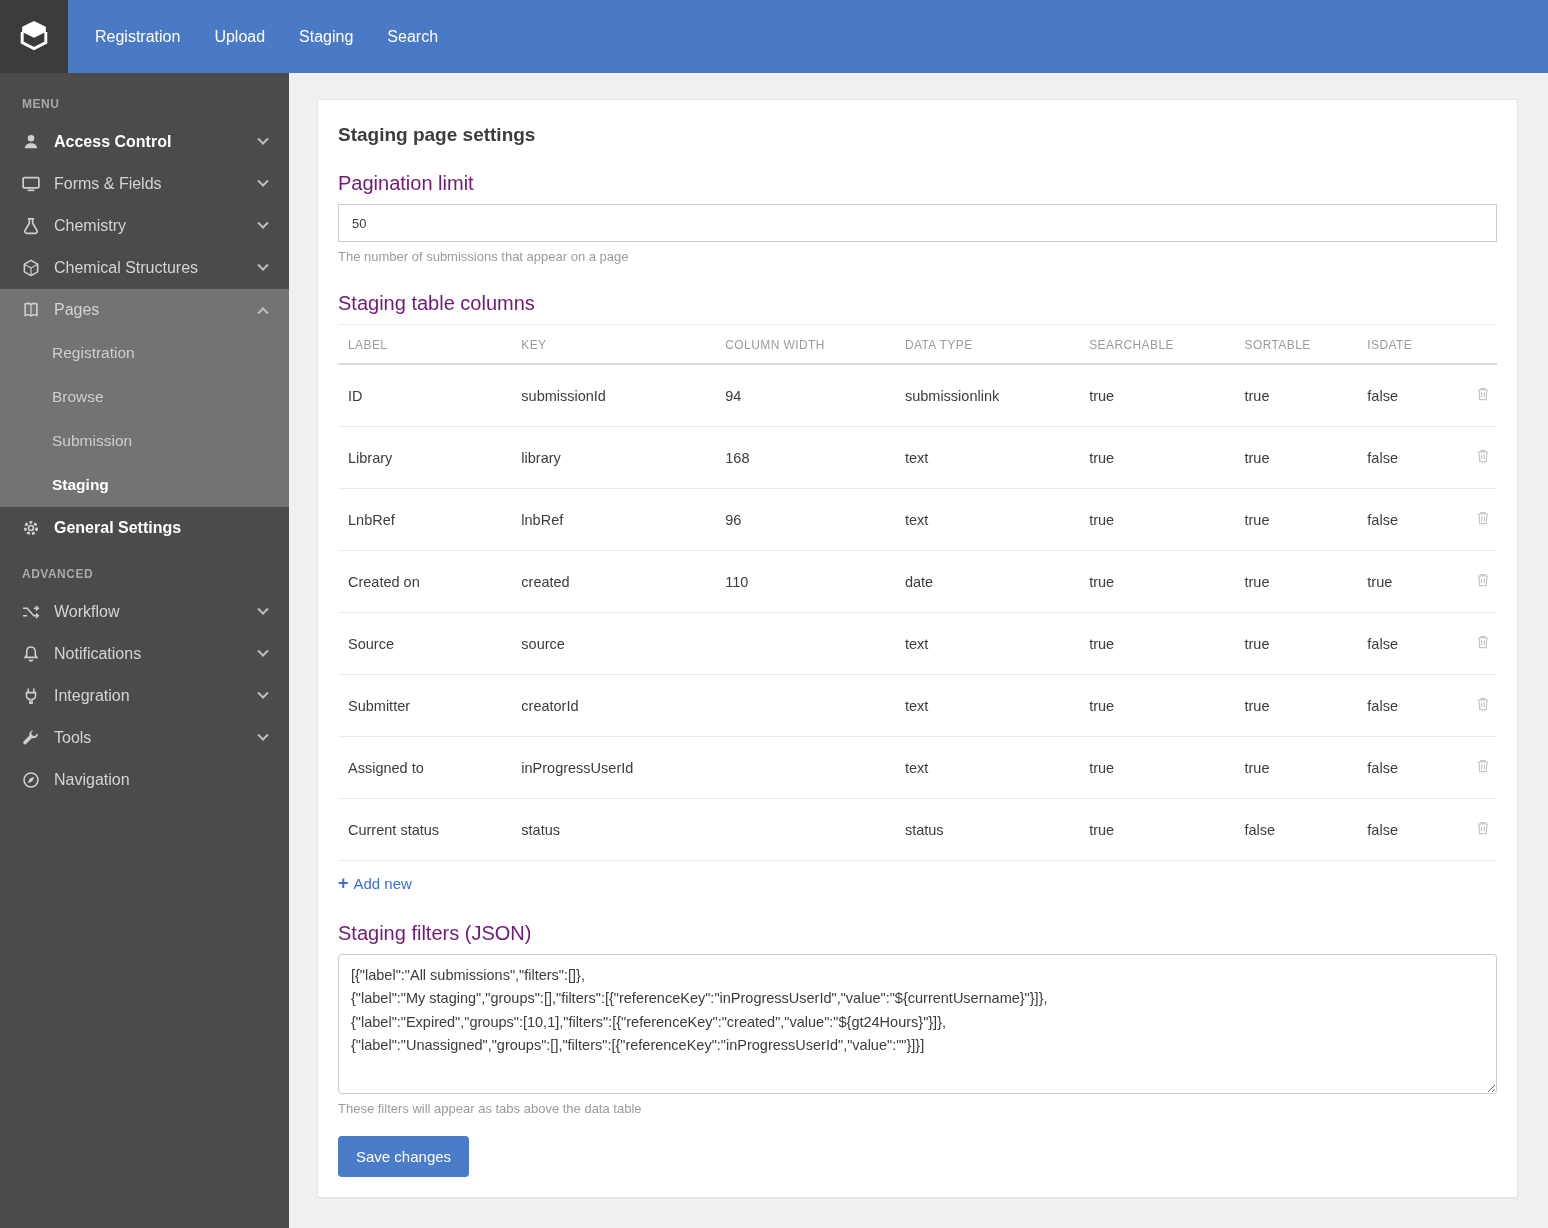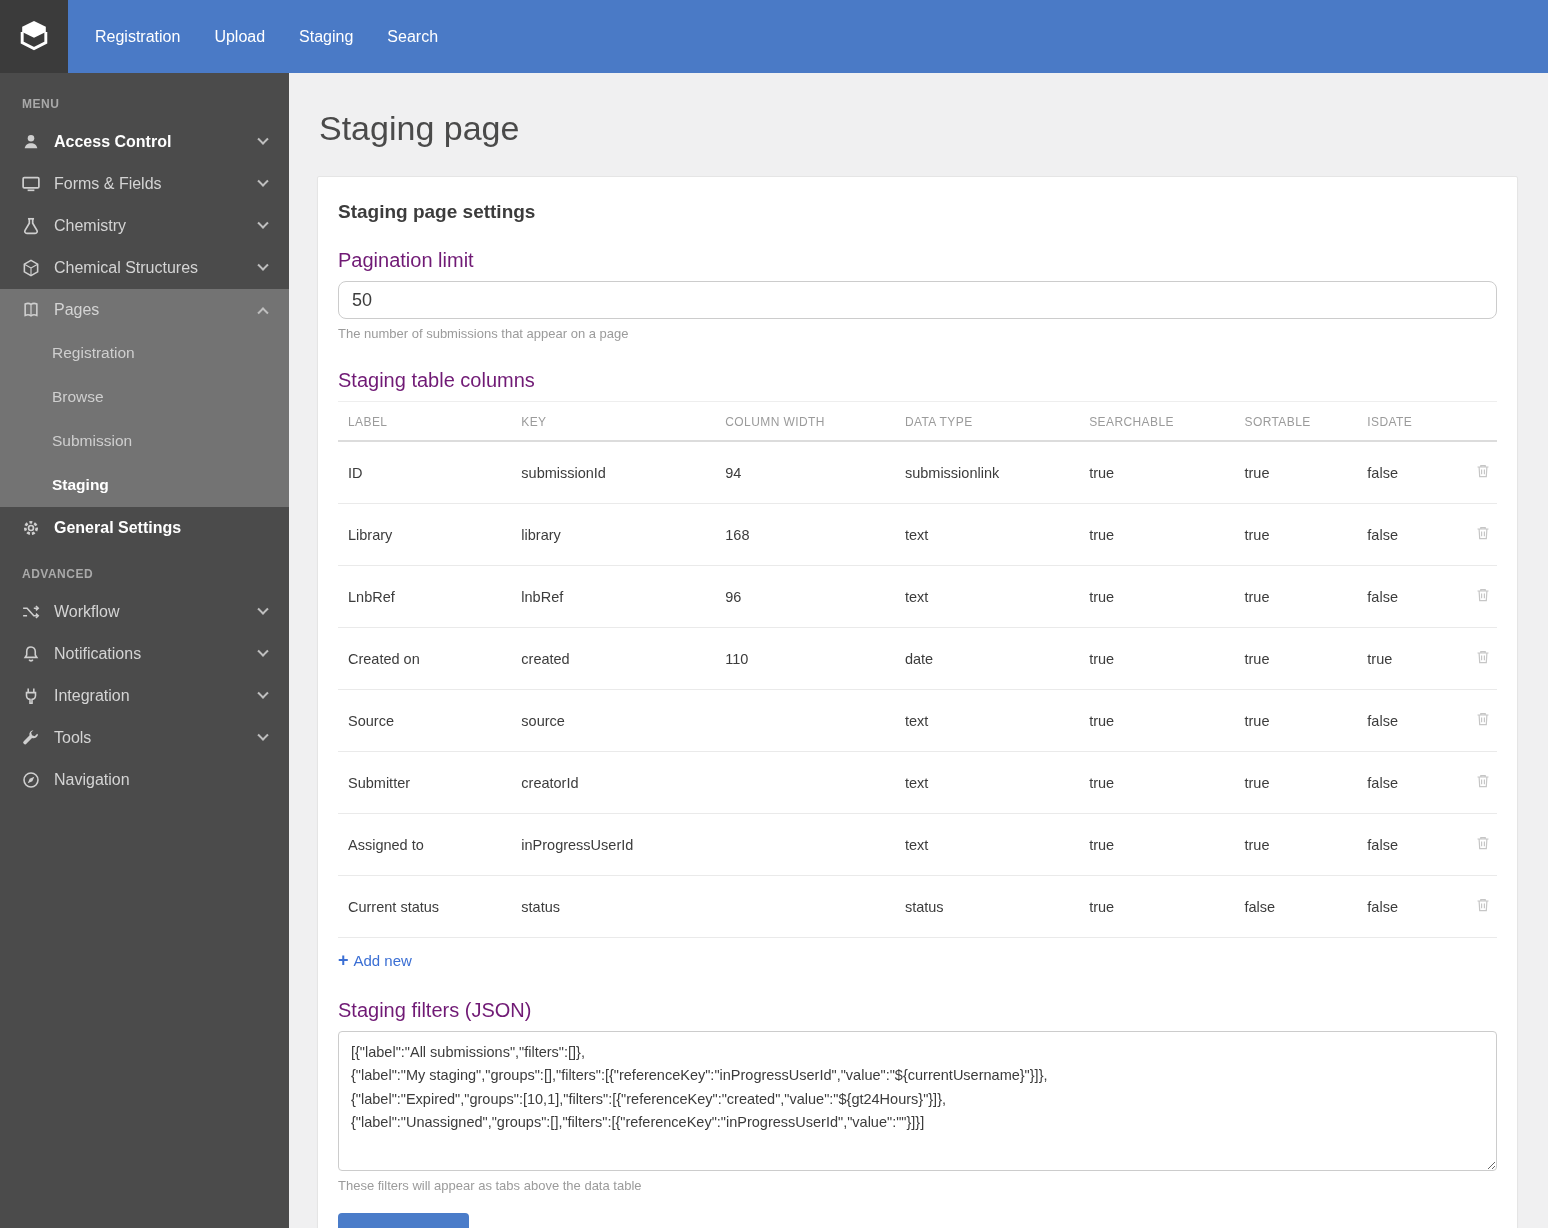--- a/index.html
+++ b/index.html
@@ -55,22 +55,22 @@
   
   .main { flex:1; padding:26px 30px 10px 28px; }
   .page-title { font-size:34px; font-weight:400; color:#4a4a4a; margin:10px 0 28px 2px; }
   .card {
     background:#fff; border:1px solid #e5e5e5; border-radius:2px;
     padding:24px 20px 20px; box-shadow:0 1px 1px rgba(0,0,0,.04);
   }
   .card-title { font-size:19px; font-weight:700; margin:0 0 26px; color:#3c3c3c; }
   .field-label { font-size:20px; color:#701a75; margin-bottom:9px; }
   .text-input {
-    width:100%; height:38px; border:1px solid #ccc; border-radius:8px;
-    padding:0 13px; font-size:18px; font-family:inherit; color:#3c3c3c;
+    width:100%; height:38px; border:1px solid #ccc; border-radius:0;
+    padding:0 13px; font-size:13px; font-family:inherit; color:#3c3c3c;
   }
   .help-text { font-size:13px; color:#9b9b9b; margin-top:7px; }
 
   .table-label { margin-top:28px; }
   .cols-table {
     width:100%; border-collapse:collapse; table-layout:fixed; border-top:1px solid #eee;
   }
   .cols-table th {
     font-size:12px; color:#9b9b9b; text-transform:uppercase; font-weight:400;
     letter-spacing:.4px; text-align:left; padding:13px 6px 11px;
@@ -238,21 +238,20 @@
             <svg viewBox="0 0 16 16">
               <circle cx="8" cy="8" r="6.2" fill="none" stroke="#cfcfcf" stroke-width="1.4"></circle>
               <path d="M10.9 5.1L9.2 9.2l-4.1 1.7 1.7-4.1z" fill="#cfcfcf"></path>
             </svg>
           </span>
           <span class="sb-label">Navigation</span>
         </div>
       </aside>
 
     <main class="main">
-      <h1 class="page-title">Staging page</h1>
 
       <section class="card">
         <h2 class="card-title">Staging page settings</h2>
 
         <div class="field-label">Pagination limit</div>
         <input class="text-input" type="text" value="50" style="">
         <div class="help-text">The number of submissions that appear on a page</div>
 
         <div class="field-label table-label">Staging table columns</div>
 

